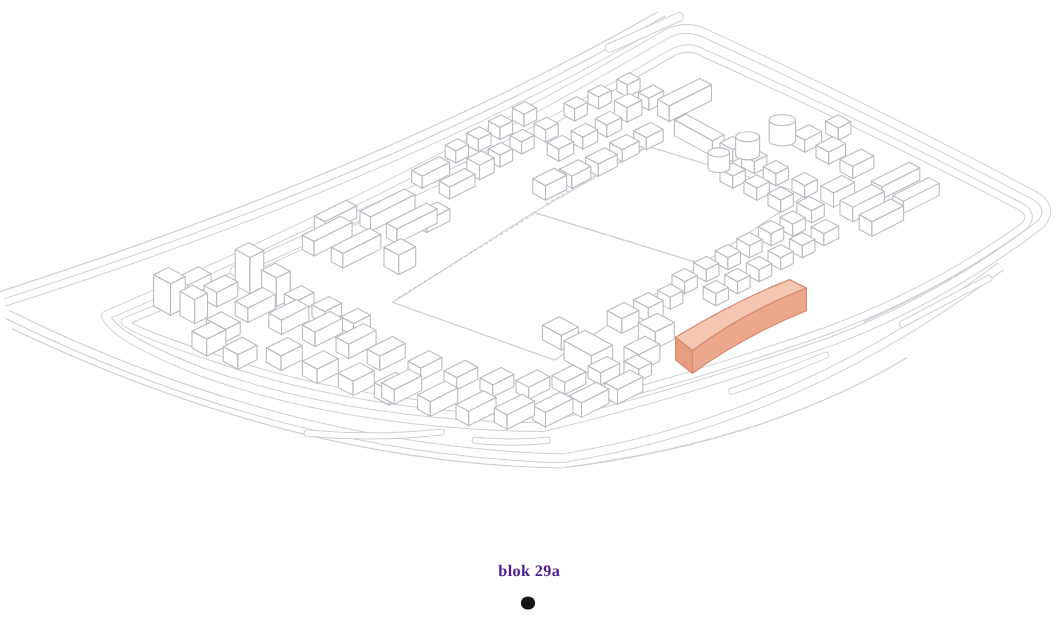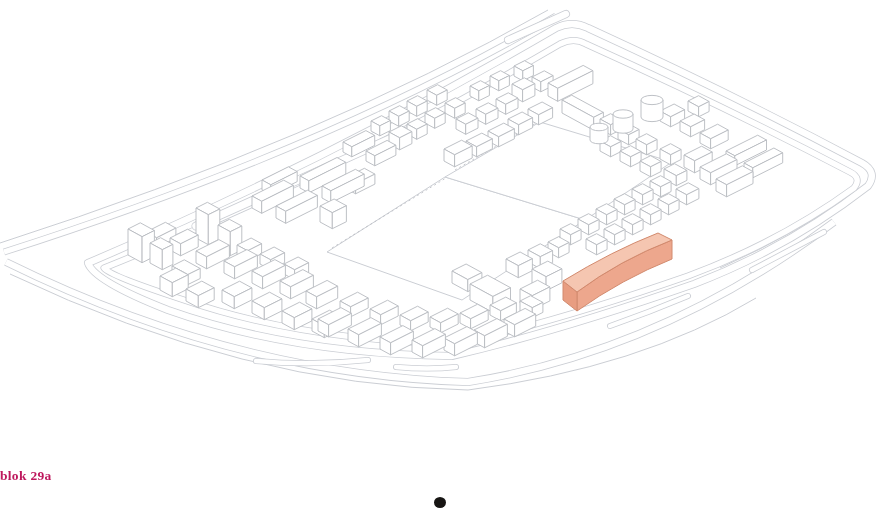--- a/index.html
+++ b/index.html
@@ -369,18 +369,18 @@
       <ellipse cx="623" cy="114" rx="10" ry="4.2" fill="#ffffff" stroke="#b7bac0" stroke-width="0.9"></ellipse>
       <path d="M 590,127 L 590,140 A 9,3.78 0 0 0 608,140 L 608,127" fill="#ffffff" stroke="#b7bac0" stroke-width="0.9"></path>
       <ellipse cx="599" cy="127" rx="9" ry="3.78" fill="#ffffff" stroke="#b7bac0" stroke-width="0.9"></ellipse>
       <g>
         <path d="M 577,292 Q 620,260 672,240 L 672,259 Q 622,279 577,311 Z" fill="#eda78d" stroke="#d28a6e" stroke-width="1" stroke-linejoin="round"></path>
         <path d="M 563,281 L 577,292 L 577,311 L 563,300 Z" fill="#e89d81" stroke="#d28a6e" stroke-width="1" stroke-linejoin="round"></path>
         <path d="M 563,281 Q 612,251 658,233 L 672,240 Q 620,260 577,292 Z" fill="#f5c6b1" stroke="#d28a6e" stroke-width="1" stroke-linejoin="round"></path>
       </g>
     </svg>
 
-  <div class="caption" style="color: #be185d; flex-direction: column;">
+  <div class="caption" style="color: #4c1d95;">
     <span>blok 29a</span>
   </div>
 
   <div class="dot" style="background: rgb(23, 21, 19);"></div>
 </div>
 
 </body></html>

